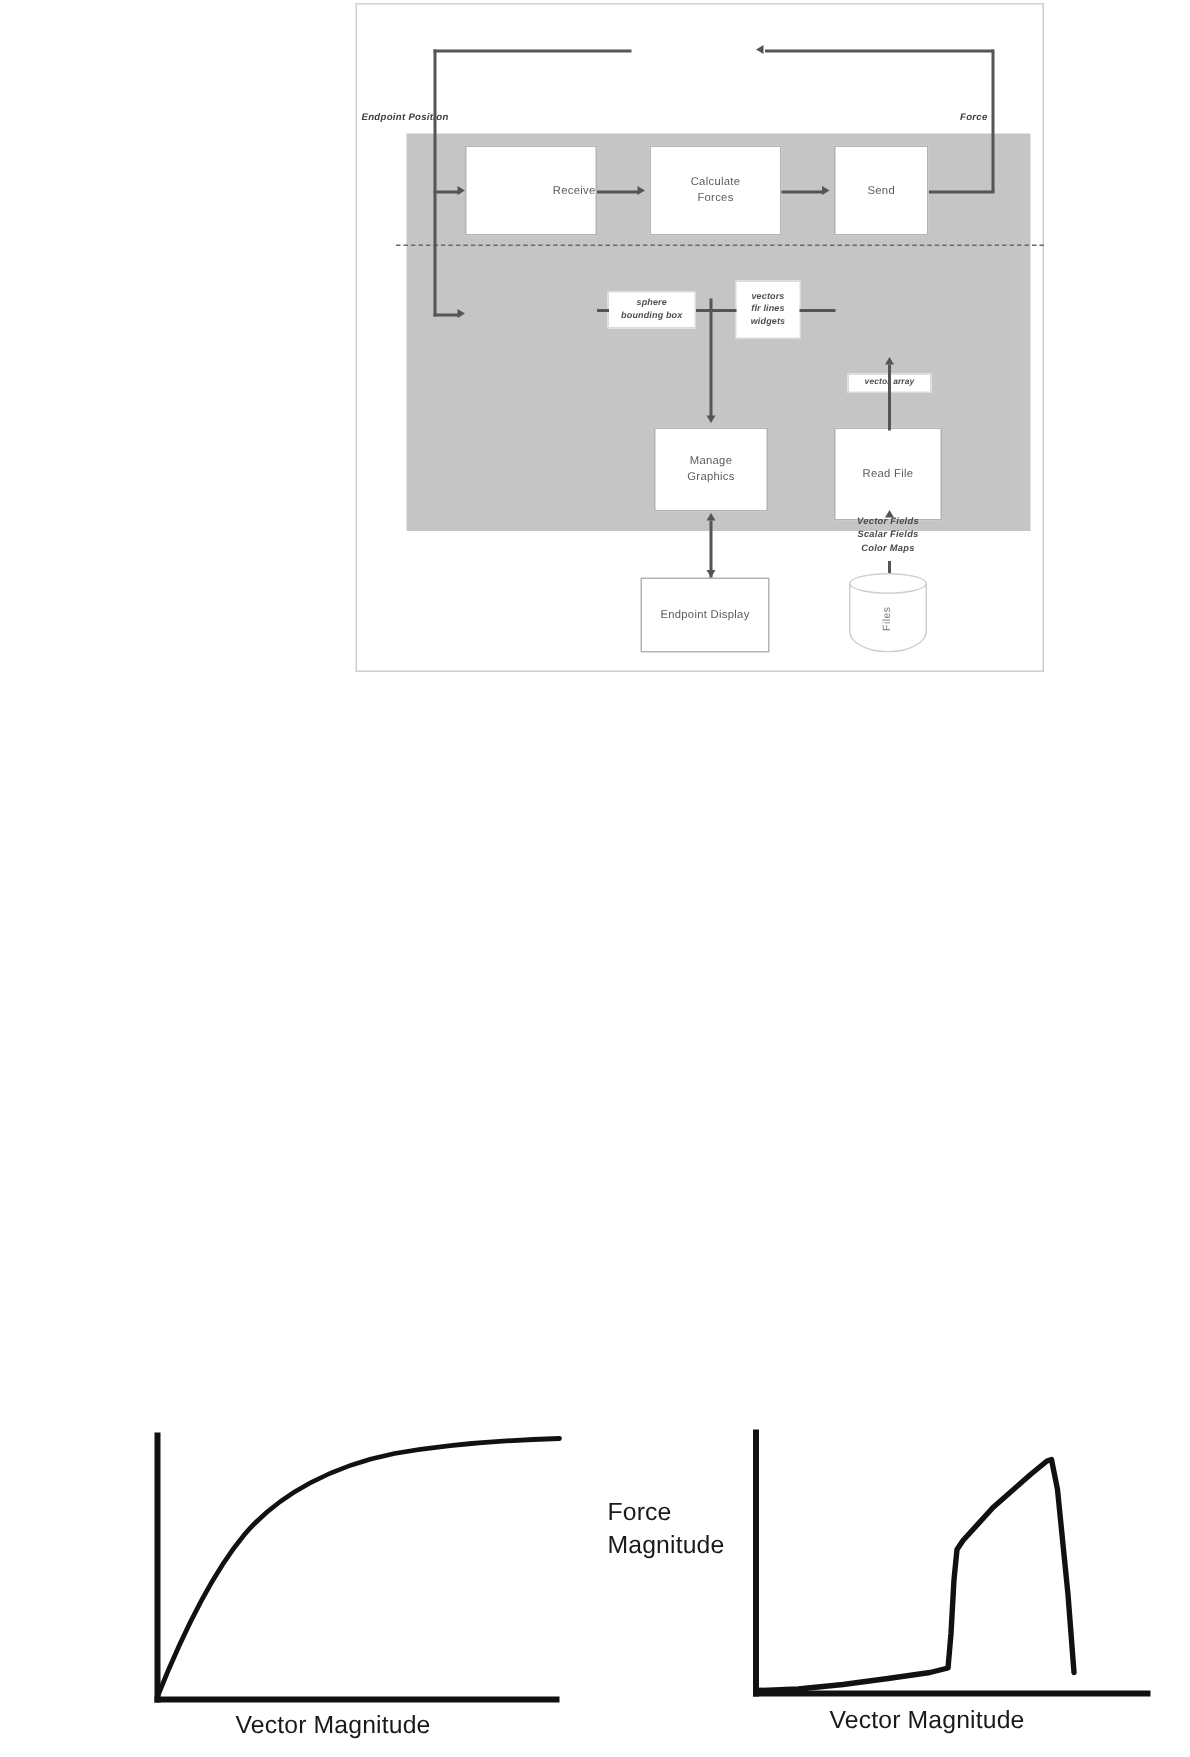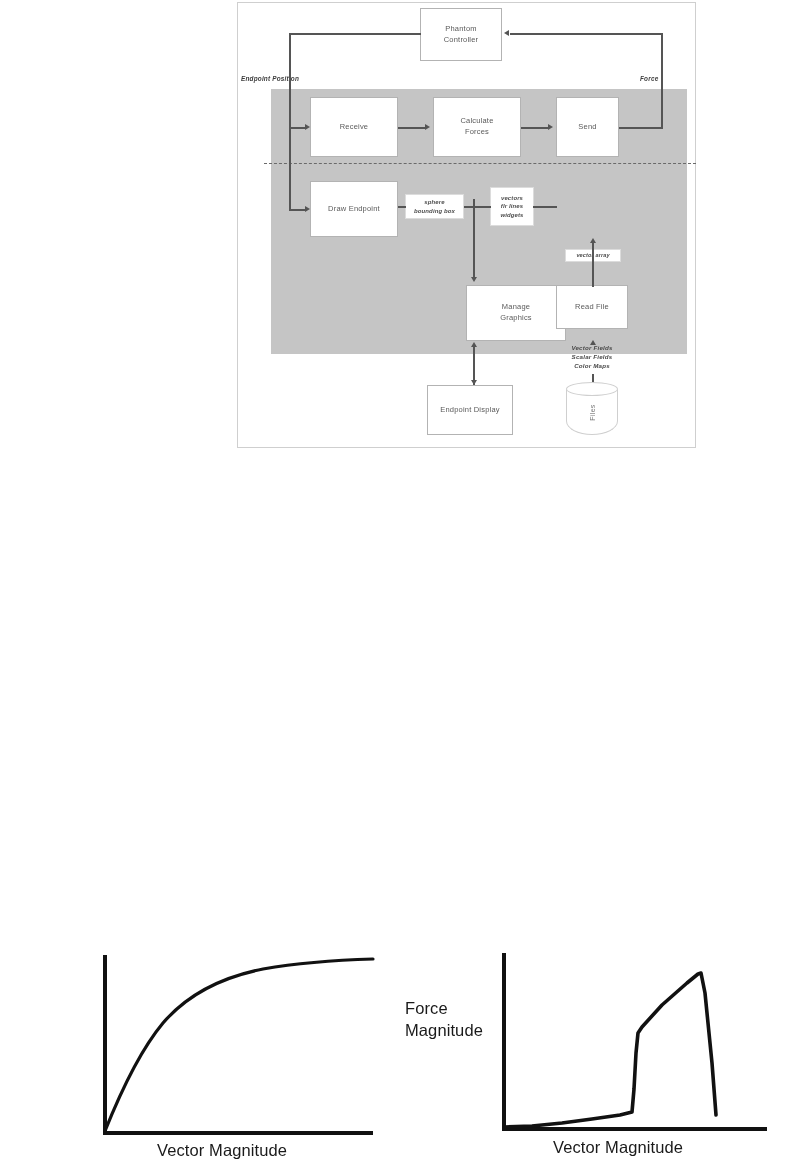--- a/index.html
+++ b/index.html
@@ -70,83 +70,76 @@
 </style>
 </head>
 <body>
 
 <div id="arch">
 
   <div class="gray-panel" style="left:33px;top:86px;width:416px;height:265px;"></div>
 
   <div class="dashed" style="left:26px;top:160px;width:432px;"></div>
 
-  <div class="nbox" style="left:182px;top:5px;width:82px;height:53px;">
-    <span style="white-space:pre-line;">Phantom
-Controller</span>
-  </div>
 
   <div class="ital" style="left:3px;top:72px;">Endpoint Position</div>
   <div class="ital" style="left:402px;top:72px;">Force</div>
 
   <div class="ln lnh" style="left:51px;top:30px;width:132px;"></div>
   <div class="ln lnv" style="left:51px;top:30px;height:178px;"></div>
   <div class="ln lnh" style="left:51px;top:124px;width:18px;"></div>
   <div class="arw arw-r" style="left:67px;top:121px;"></div>
   <div class="ln lnh" style="left:51px;top:206px;width:18px;"></div>
   <div class="arw arw-r" style="left:67px;top:203px;"></div>
 
   <div class="ln lnh" style="left:381px;top:124px;width:44px;"></div>
   <div class="ln lnv" style="left:423px;top:30px;height:95px;"></div>
   <div class="ln lnh" style="left:272px;top:30px;width:152px;"></div>
   <div class="arw arw-l" style="left:266px;top:27px;"></div>
 
-  <div class="nbox" style="left:72px;top:94px;width:88px;height:60px;">
+  <div class="nbox" style="left:72px;top:94px;width:88px;height:60px;justify-content:flex-end;">
     <span style="white-space:pre-line;">Receive</span>
   </div>
   <div class="nbox" style="left:195px;top:94px;width:88px;height:60px;">
     <span style="white-space:pre-line;">Calculate
 Forces</span>
   </div>
   <div class="nbox" style="left:318px;top:94px;width:63px;height:60px;">
     <span style="white-space:pre-line;">Send</span>
   </div>
 
   <div class="ln lnh" style="left:160px;top:124px;width:28px;"></div>
   <div class="arw arw-r" style="left:187px;top:121px;"></div>
   <div class="ln lnh" style="left:283px;top:124px;width:28px;"></div>
   <div class="arw arw-r" style="left:310px;top:121px;"></div>
 
-  <div class="nbox" style="left:72px;top:178px;width:88px;height:56px;">
-    <span style="white-space:pre-line;">Draw Endpoint</span>
-  </div>
 
   <div class="lbl" style="left:167px;top:191px;width:59px;height:25px;">
     <span style="white-space:pre-line;">sphere
 bounding box</span>
   </div>
 
   <div class="lbl" style="left:252px;top:184px;width:44px;height:39px;">
     <span style="white-space:pre-line;">vectors
 flr lines
 widgets</span>
   </div>
 
   <div class="ln lnh" style="left:160px;top:203px;width:8px;"></div>
   <div class="ln lnh" style="left:226px;top:203px;width:27px;"></div>
   <div class="ln lnh" style="left:295px;top:203px;width:24px;"></div>
 
   <div class="ln lnv" style="left:235px;top:196px;height:80px;"></div>
   <div class="arw arw-d" style="left:232.6px;top:274px;"></div>
 
-  <div class="nbox" style="left:198px;top:282px;width:100px;height:56px;margin-left:30px;">
+  <div class="nbox" style="left:198px;top:282px;width:76px;height:56px;">
     <span style="white-space:pre-line;">Manage
 Graphics</span>
   </div>
-  <div class="nbox" style="left:318px;top:282px;width:72px;height:44px;">
+  <div class="nbox" style="left:318px;top:282px;width:72px;height:62px;">
     <span style="white-space:pre-line;">Read File</span>
   </div>
 
   <div class="lbl" style="left:327px;top:246px;width:56px;height:13px;font-size:5.6px;">
     <span>vector array</span>
   </div>
   <div class="ln lnv" style="left:354px;top:240px;height:44px;"></div>
   <div class="arw arw-u" style="left:351.6px;top:235px;"></div>
 
   <div class="plainlbl" style="left:315px;top:341px;width:78px;white-space:pre-line;">Vector Fields

